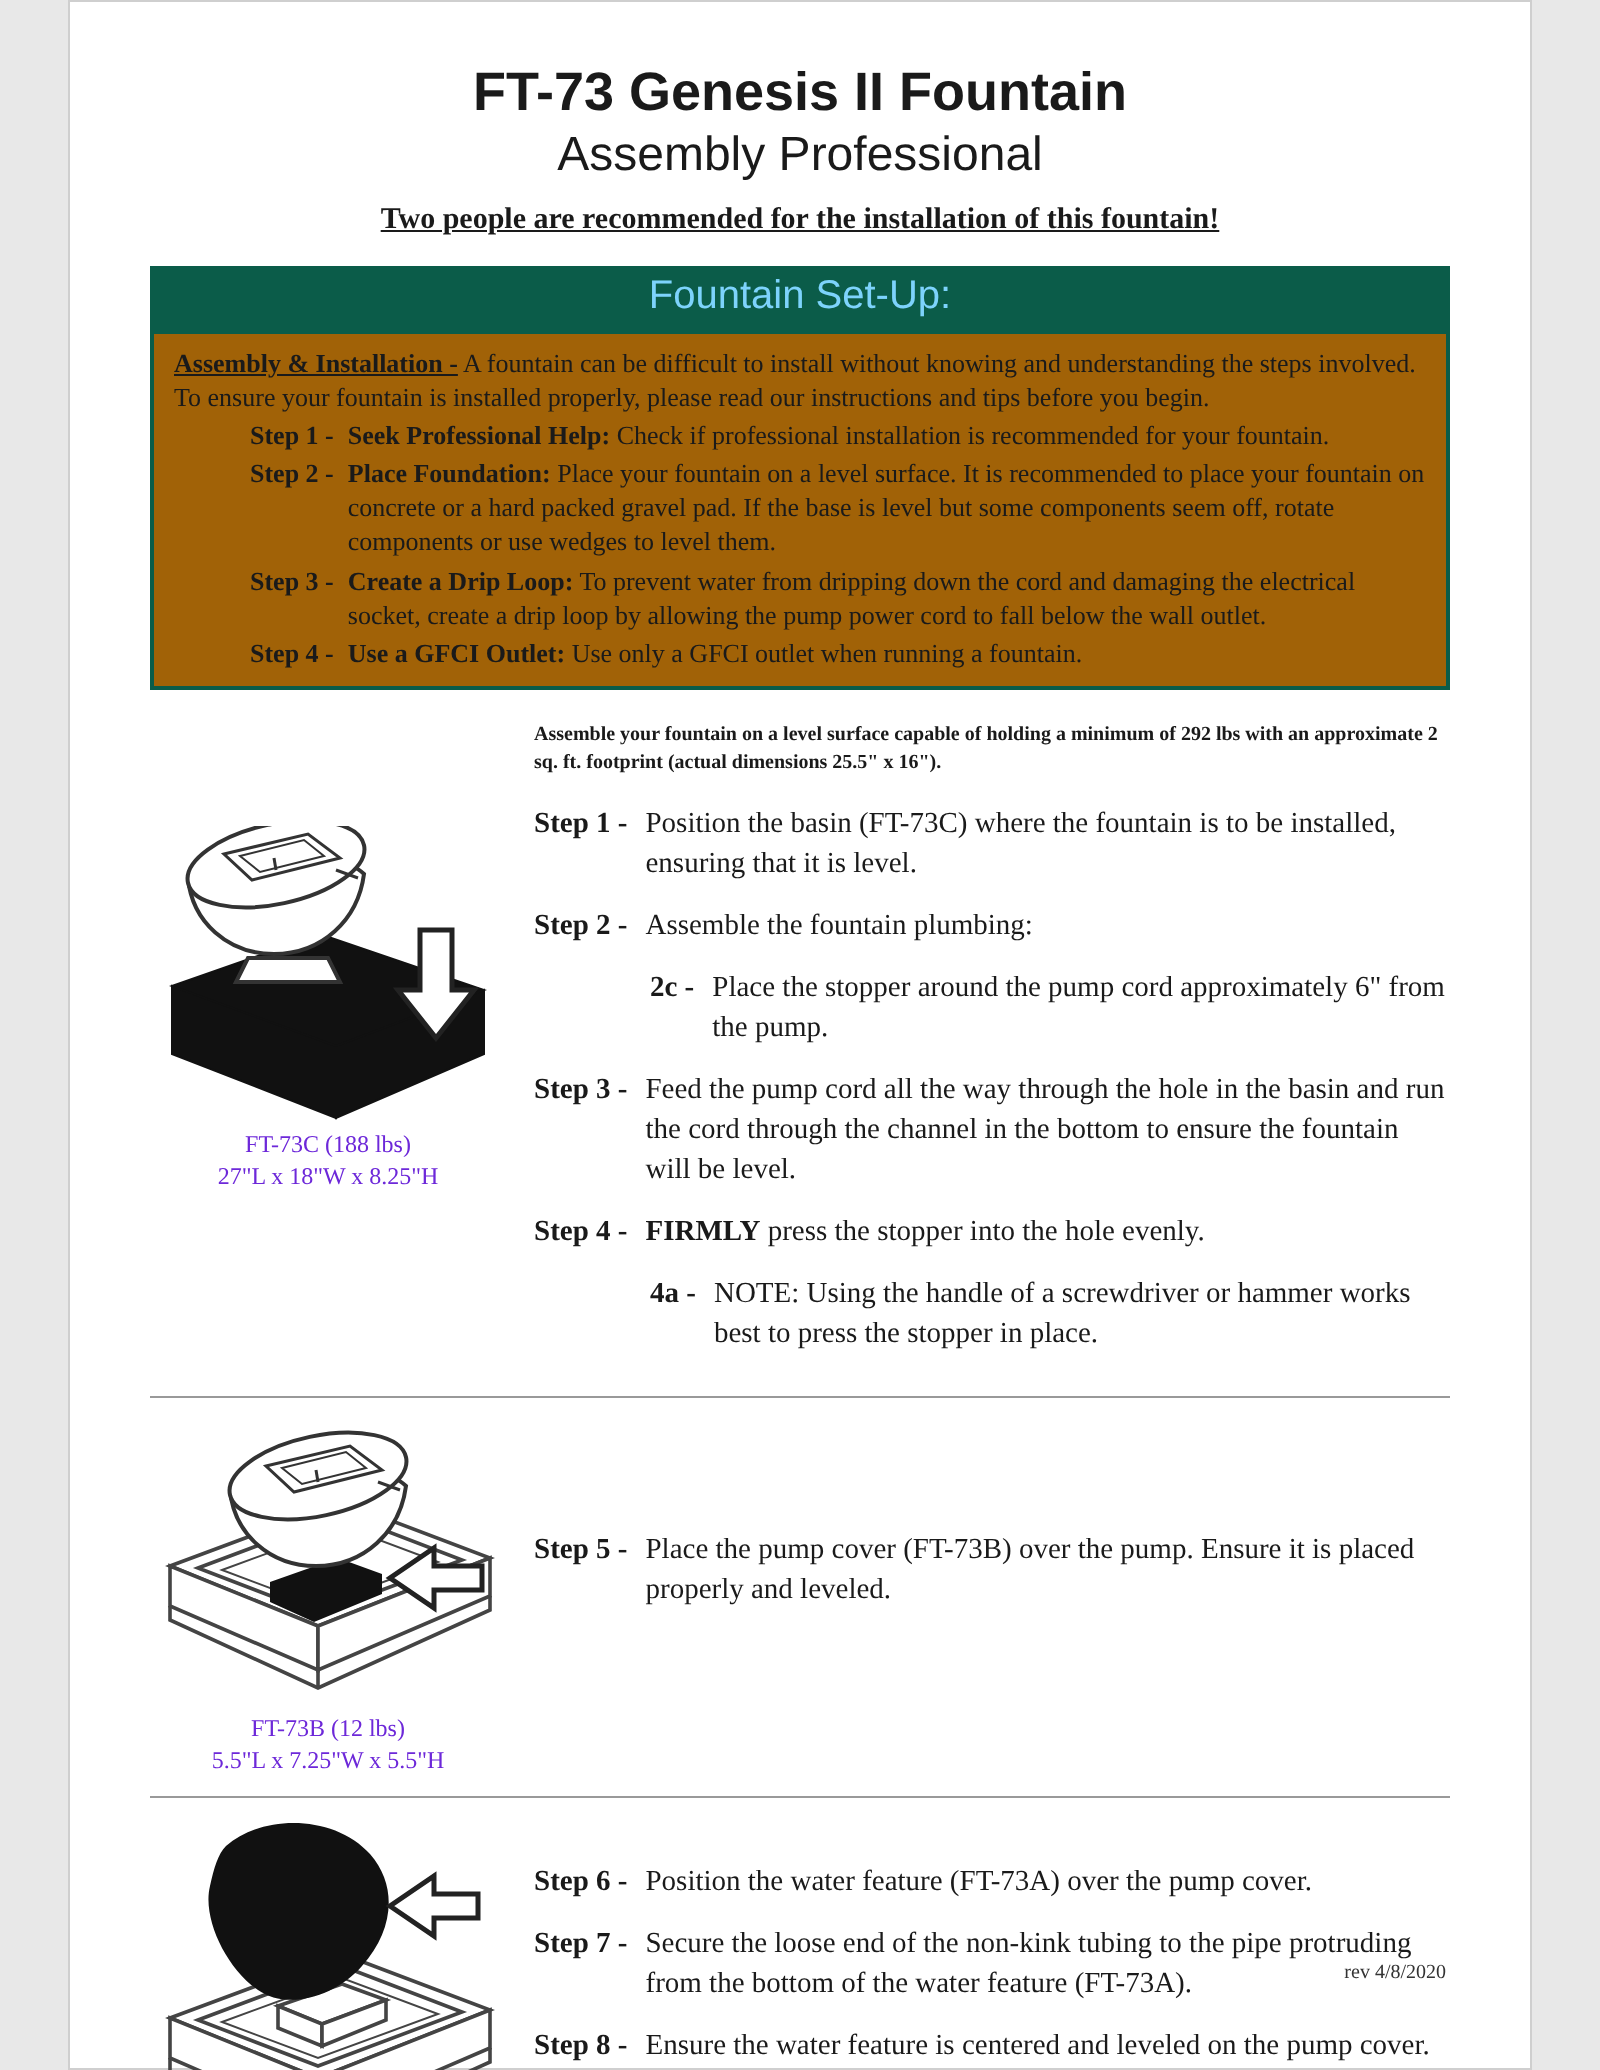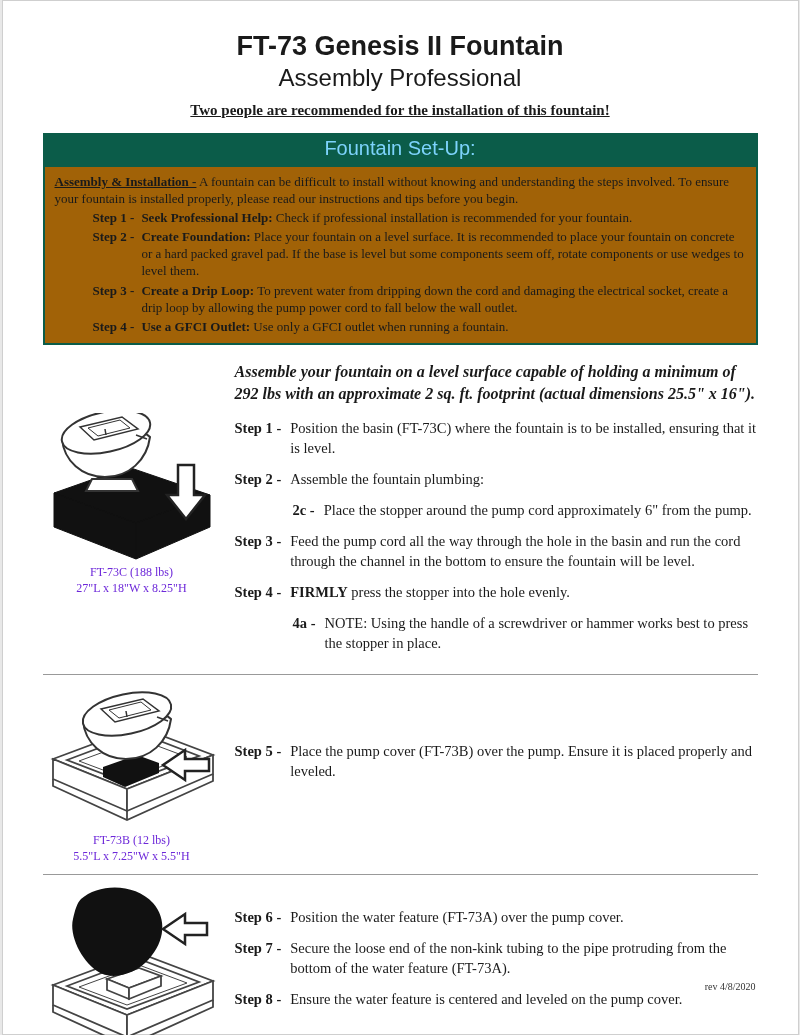--- a/index.html
+++ b/index.html
@@ -4,21 +4,21 @@
 <style>
   :root{
     --green:#0B5C49;
     --ink:#1a1a1a;
     --line:#999;
   }
   *{box-sizing:border-box;}
   html,body{margin:0;padding:0;background:#e8e8e8;}
   .page{
     position:relative;
-    width:797px;height:1035px;
+    width:732px;height:1035px;
     margin:0 auto;
     background:#fff;
     border:1px solid #cfcfcf;
     padding:26px 40px 30px 40px;
     font-family:"Liberation Serif", serif;
     color:var(--ink);
   }
   
   .hdr{text-align:center;}
   .hdr-title{
@@ -51,21 +51,21 @@
   .setup-step .num{font-weight:bold;white-space:nowrap;margin-right:7px;}
   .setup-step .body .lbl{font-weight:bold;}
   
   .assembly{margin-top:16px;}
   .section{display:flex;}
   .fig-col{width:178px;flex:0 0 178px;text-align:center;}
   .txt-col{flex:1;padding-left:14px;}
   .fig-caption{
     font-size:12px;line-height:1.3;color:#6d28d9;margin-top:2px;
   }
-  .intro-bold{font-size:16px;font-weight:bold;line-height:1.35;margin:0 0 14px;font-style:italic;}
+  .intro-bold{font-size:10px;font-weight:bold;line-height:1.35;margin:0 0 14px;}
   .step{display:flex;font-size:14.5px;line-height:1.38;margin-bottom:11px;}
   .step .num{font-weight:bold;white-space:nowrap;margin-right:9px;}
   .step .b{font-weight:bold;margin-top:40px;}
   .step.sub{padding-left:58px;}
   .divider{
     border:none;border-top:1px solid var(--line);
     margin:10px 0 8px;
   }
   .rev{
     position:absolute;right:42px;bottom:42px;
@@ -93,21 +93,21 @@
       <span class="lbl">Assembly &amp; Installation -</span>
       <span>A fountain can be difficult to install without knowing and understanding the steps involved. To ensure your fountain is installed properly, please read our instructions and tips before you begin.</span>
     </p>
     <div class="setup-steps">
       <div class="setup-step">
         <span class="num">Step 1 -</span>
         <span class="body"><span class="lbl">Seek Professional Help:</span> <span>Check if professional installation is recommended for your fountain.</span></span>
       </div>
       <div class="setup-step">
         <span class="num">Step 2 -</span>
-        <span class="body"><span class="lbl">Create Foundation:</span> <span>Place your fountain on a level surface. It is recommended to place your fountain on concrete or a hard packed gravel pad. If the base is level but some components seem off, rotate components or use wedges to level them.</span></span>
+        <span class="body"><span class="lbl">Place Foundation:</span> <span>Place your fountain on a level surface. It is recommended to place your fountain on concrete or a hard packed gravel pad. If the base is level but some components seem off, rotate components or use wedges to level them.</span></span>
       </div>
       <div class="setup-step">
         <span class="num">Step 3 -</span>
         <span class="body"><span class="lbl">Create a Drip Loop:</span> <span>To prevent water from dripping down the cord and damaging the electrical socket, create a drip loop by allowing the pump power cord to fall below the wall outlet.</span></span>
       </div>
       <div class="setup-step">
         <span class="num">Step 4 -</span>
         <span class="body"><span class="lbl">Use a GFCI Outlet:</span> <span>Use only a GFCI outlet when running a fountain.</span></span>
       </div>
     </div>

